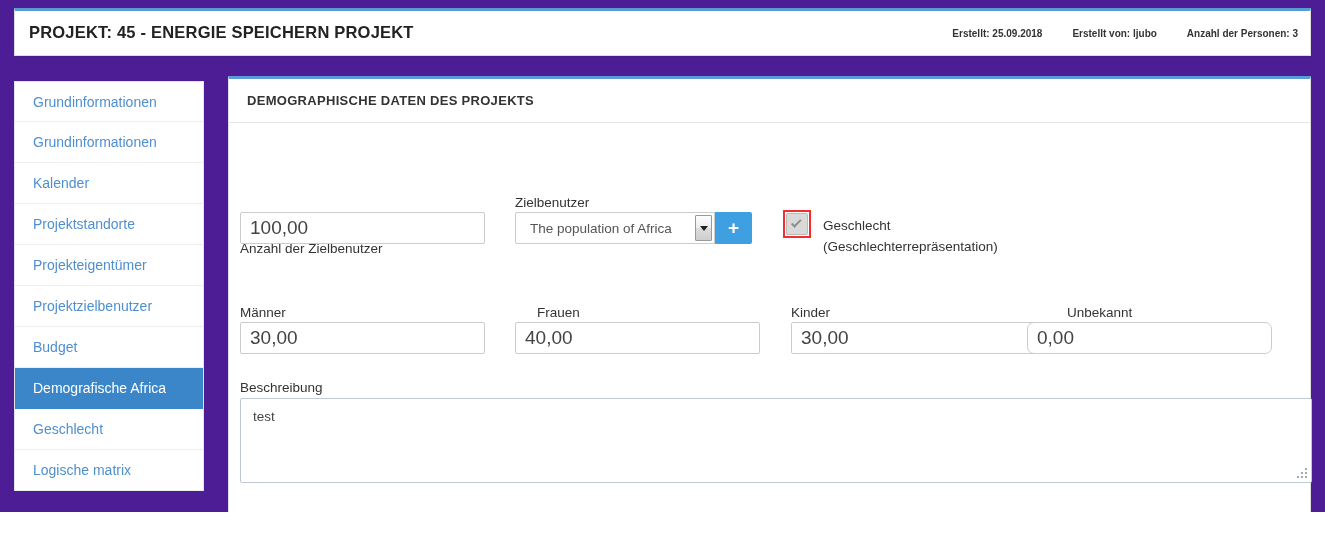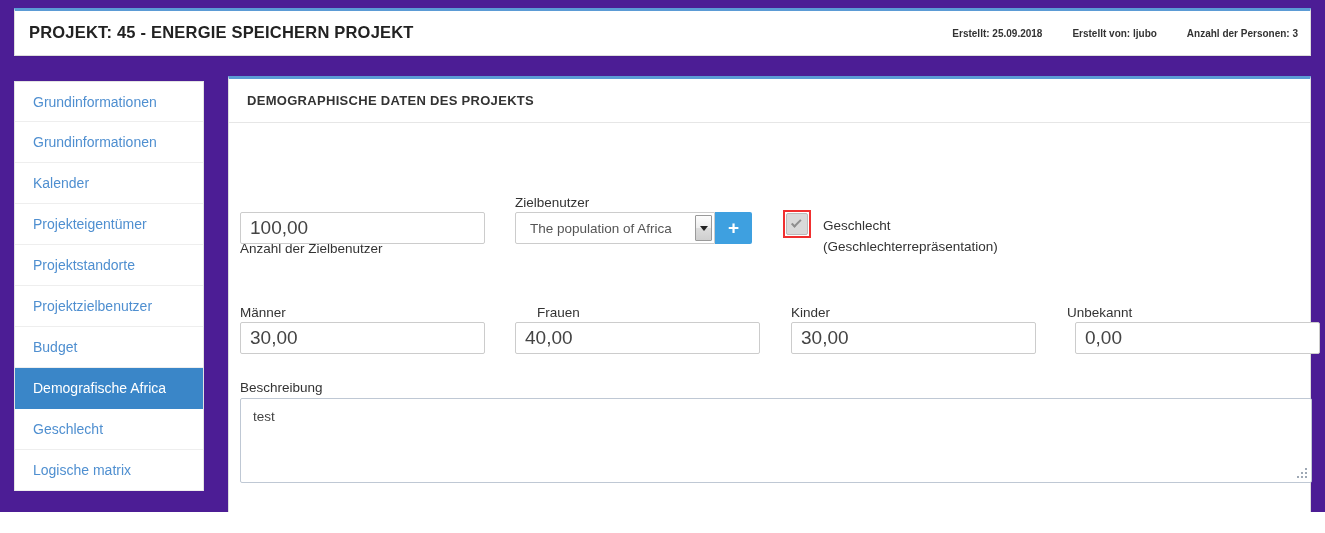--- a/index.html
+++ b/index.html
@@ -274,22 +274,22 @@
       <span class="meta-item">Erstellt: 25.09.2018</span>
       <span class="meta-item">Erstellt von: ljubo</span>
       <span class="meta-item">Anzahl der Personen: 3</span>
     </div>
   </div>
 
   <nav class="sidebar">
     <div class="nav-item"><span>Grundinformationen</span></div>
     <div class="nav-item"><span>Grundinformationen</span></div>
     <div class="nav-item"><span>Kalender</span></div>
+    <div class="nav-item"><span>Projektstandorte</span></div>
     <div class="nav-item"><span>Projekteigentümer</span></div>
-    <div class="nav-item"><span>Projektstandorte</span></div>
     <div class="nav-item"><span>Projektzielbenutzer</span></div>
     <div class="nav-item"><span>Budget</span></div>
     <div class="nav-item active"><span>Demografische Africa</span></div>
     <div class="nav-item"><span>Geschlecht</span></div>
     <div class="nav-item"><span>Logische matrix</span></div>
   </nav>
 
   <section class="main-panel">
 
     <div class="panel-heading">DEMOGRAPHISCHE DATEN DES PROJEKTS</div>
@@ -324,21 +324,21 @@
       <label class="field-label" style="left:11px; top:182px;">Männer</label>
       <input class="txt-input" style="left: 11px; top: 199px; width: 245px;" type="text" value="30,00">
 
       <label class="field-label" style="left:286px; top:182px;margin-left:22px;">Frauen</label>
       <input class="txt-input" style="left: 286px; top: 199px; width: 245px;" type="text" value="40,00">
 
       <label class="field-label" style="left:562px; top:182px;">Kinder</label>
       <input class="txt-input" style="left: 562px; top: 199px; width: 245px;" type="text" value="30,00">
 
       <label class="field-label" style="left:838px; top:182px;">Unbekannt</label>
-      <input class="txt-input" style="left: 846px; top: 199px; width: 245px;" type="text" value="0,00">
+      <input class="txt-input" style="left: 798px; top: 199px; width: 245px; border-radius: 7px;" type="text" value="0,00">
 
       <label class="field-label" style="left:11px; top:257px;">Beschreibung</label>
       <textarea class="ta" style="left: 11px; top: 275px; width: 1072px; height: 85px;">test</textarea>
       <div class="ta-grip" style="left:1068px; top:345px;">
         <i style="left:8px; top:0px;"></i>
         <i style="left:4px; top:4px;"></i>
           <i style="left:8px; top:4px;"></i>
         <i style="left:0px; top:8px;"></i>
           <i style="left:4px; top:8px;"></i>
           <i style="left:8px; top:8px;"></i>

